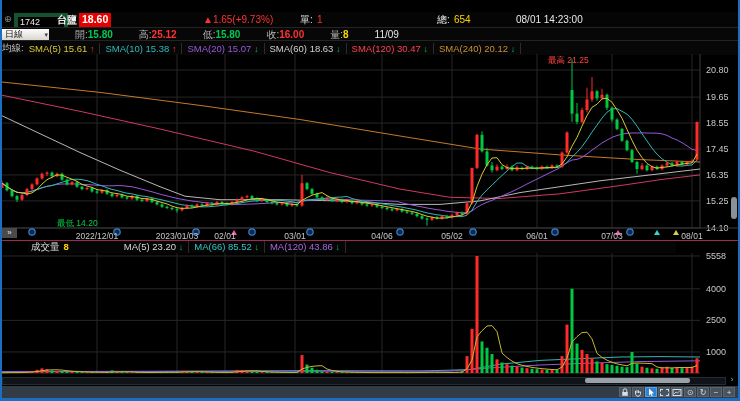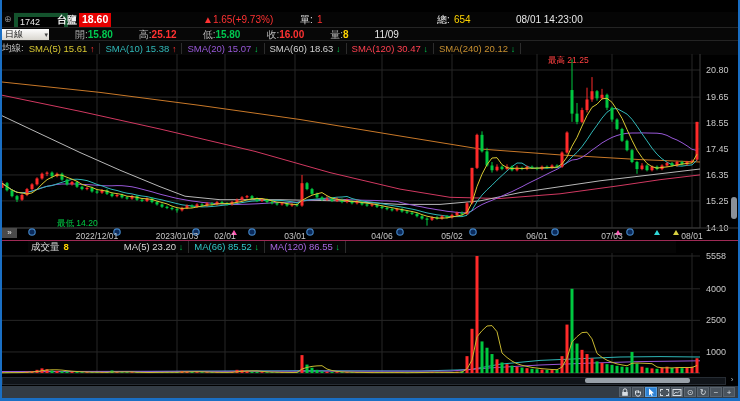--- a/index.html
+++ b/index.html
@@ -439,21 +439,21 @@
   <div class="collapse-btn">»</div>
   <div class="side-handle"></div>
 
   <div class="sep"></div>
 
   <div class="vleg">
     <span class="mlabel">成交量</span>
     <span class="vval">8</span>
     <span class="smaitem"><span style="color: rgb(216, 216, 216); padding-left: 44px;">MA(5)</span> <span style="color: rgb(216, 216, 216);">23.20</span> <span class="aru" style="color: rgb(0, 200, 80);">↓</span></span>
     <span class="smaitem"><span style="color: rgb(48, 200, 200);">MA(66)</span> <span style="color: rgb(48, 200, 200);">85.52</span> <span class="aru" style="color: rgb(0, 200, 80);">↓</span></span>
-    <span class="smaitem"><span style="color: rgb(168, 104, 224);">MA(120)</span> <span style="color: rgb(168, 104, 224);">86.55</span> <span class="aru" style="color: rgb(0, 200, 80);">↓</span></span>
+    <span class="smaitem"><span style="color: rgb(168, 104, 224);">MA(120)</span> <span style="color: rgb(168, 104, 224);">43.86</span> <span class="aru" style="color: rgb(0, 200, 80);">↓</span></span>
   </div>
 
   <svg id="vol-svg" width="740" height="133">
       <line x1="97" y1="0" x2="97" y2="120" stroke="#272727"></line>
       <line x1="177" y1="0" x2="177" y2="120" stroke="#272727"></line>
       <line x1="225" y1="0" x2="225" y2="120" stroke="#272727"></line>
       <line x1="295" y1="0" x2="295" y2="120" stroke="#272727"></line>
       <line x1="382" y1="0" x2="382" y2="120" stroke="#272727"></line>
       <line x1="452" y1="0" x2="452" y2="120" stroke="#272727"></line>
       <line x1="537" y1="0" x2="537" y2="120" stroke="#272727"></line>

